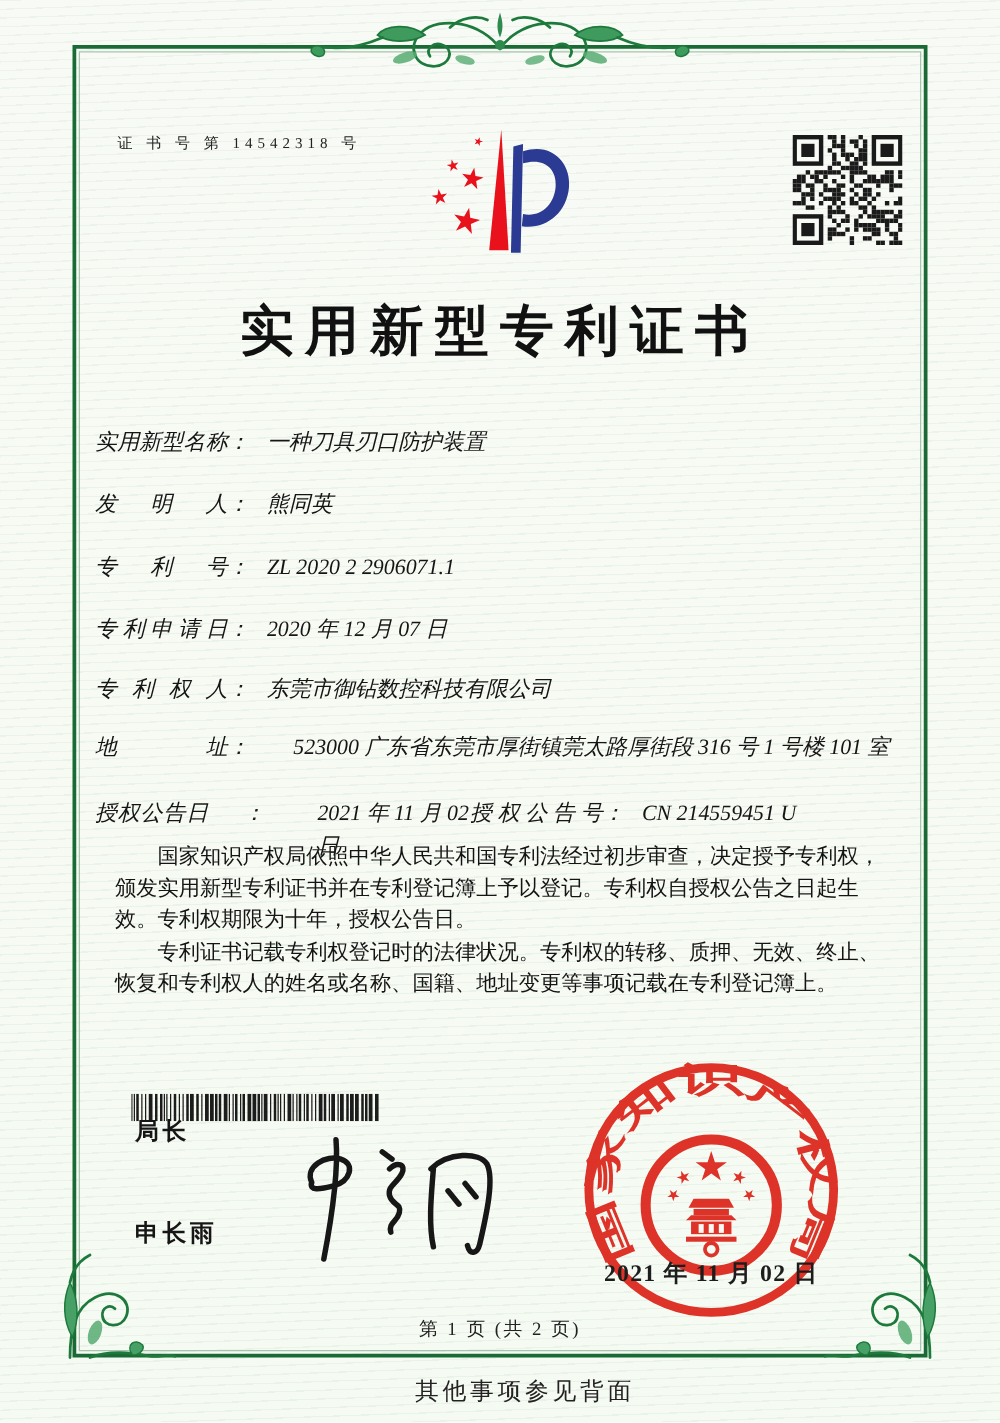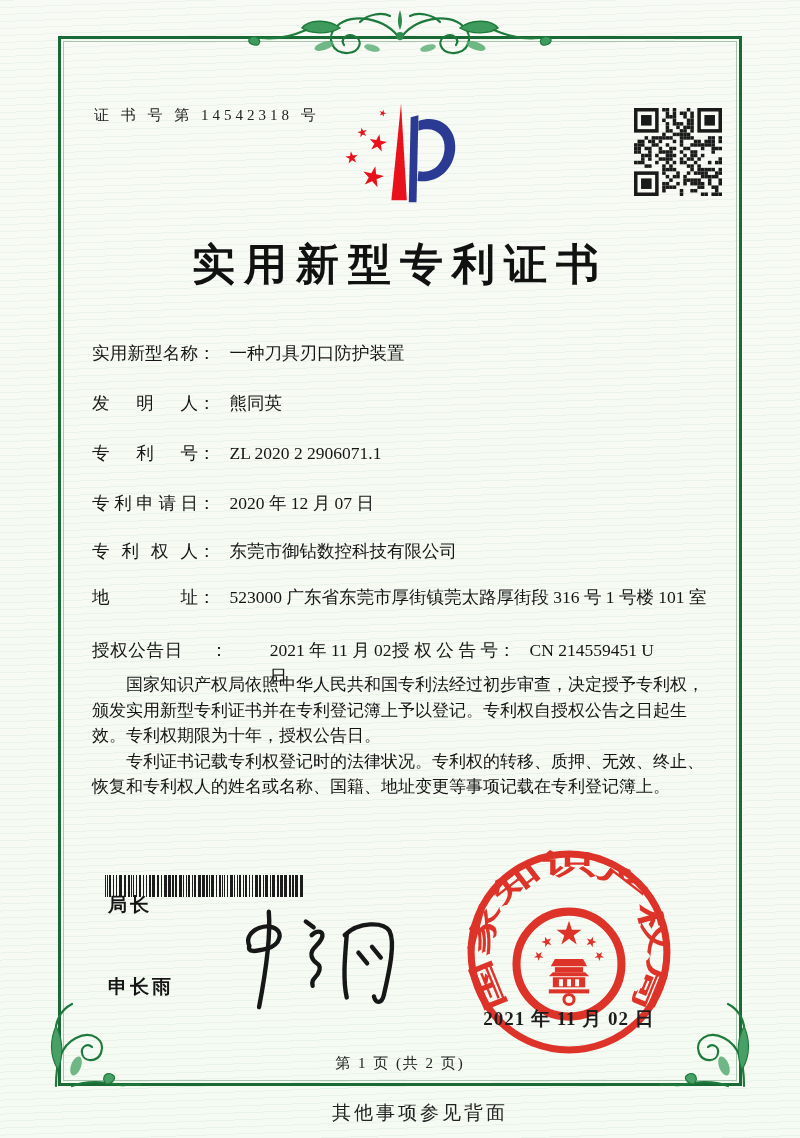--- a/index.html
+++ b/index.html
@@ -12,33 +12,33 @@
   }
   .frame{
     position:absolute;left:58px;top:36px;right:58px;bottom:52px;
     border:3px solid #196a34;
   }
   .frame::after{
     content:"";position:absolute;left:2px;top:2px;right:2px;bottom:2px;
     border:1px solid #a9c4ae;
   }
   .cert-no{
-    position:absolute;left:94px;top:106px;font-size:15px;letter-spacing:4px;color:#222;
+    position:absolute;left:94px;top:106px;font-size:12px;letter-spacing:4px;color:#222;
   }
   .logo{position:absolute;left:338px;top:92px;width:128px;height:116px;}
   .qr{position:absolute;left:634px;top:108px;width:88px;height:88px;}
   .doc-title{
     position:absolute;left:0;top:236px;width:100%;text-align:center;
     font-size:43px;font-weight:bold;letter-spacing:9px;color:#111;
   }
-  .field-row{position:absolute;left:92px;display:flex;align-items:flex-start;font-size:17.5px;line-height:1.5;}
+  .field-row{position:absolute;left:76px;display:flex;align-items:flex-start;font-size:17.5px;line-height:1.5;font-style:italic;}
   .f-label{width:106px;display:inline-block;text-align:justify;text-align-last:justify;white-space:nowrap;color:#151515;}
   .f-colon{margin:0 2px 0 0;}
   .f-value{color:#151515;margin-left:12px;}
-  .addr-value{width:498px;}
+  .addr-value{width:498px;text-align:right;}
   .grant-group{display:flex;align-items:flex-start;}
   .grant-first{width:300px;gap:28px;}
   .paras{position:absolute;left:92px;right:90px;top:672px;font-size:17px;line-height:25.5px;color:#141414;}
   .paras p{margin:0;text-indent:2em;}
   .barcode{position:absolute;left:105px;top:875px;width:198px;height:22px;}
   .signer-title{position:absolute;left:108px;top:892px;font-size:19px;font-family:"Liberation Sans","DejaVu Sans",sans-serif;font-weight:600;letter-spacing:3px;color:#161616;}
   .signer-name{position:absolute;left:108px;top:974px;font-size:19px;font-family:Liberation Sans, sans-serif;font-weight:600;letter-spacing:3px;color:#161616;}
   .signature{position:absolute;left:210px;top:902px;width:215px;height:112px;z-index:6;}
   .seal{position:absolute;left:462px;top:845px;width:214px;height:214px;z-index:5;opacity:0.93;}
   .seal-date{position:absolute;left:462px;top:1006px;width:214px;text-align:center;font-size:19px;font-weight:bold;color:#1d1d1d;z-index:7;letter-spacing:1px;}

